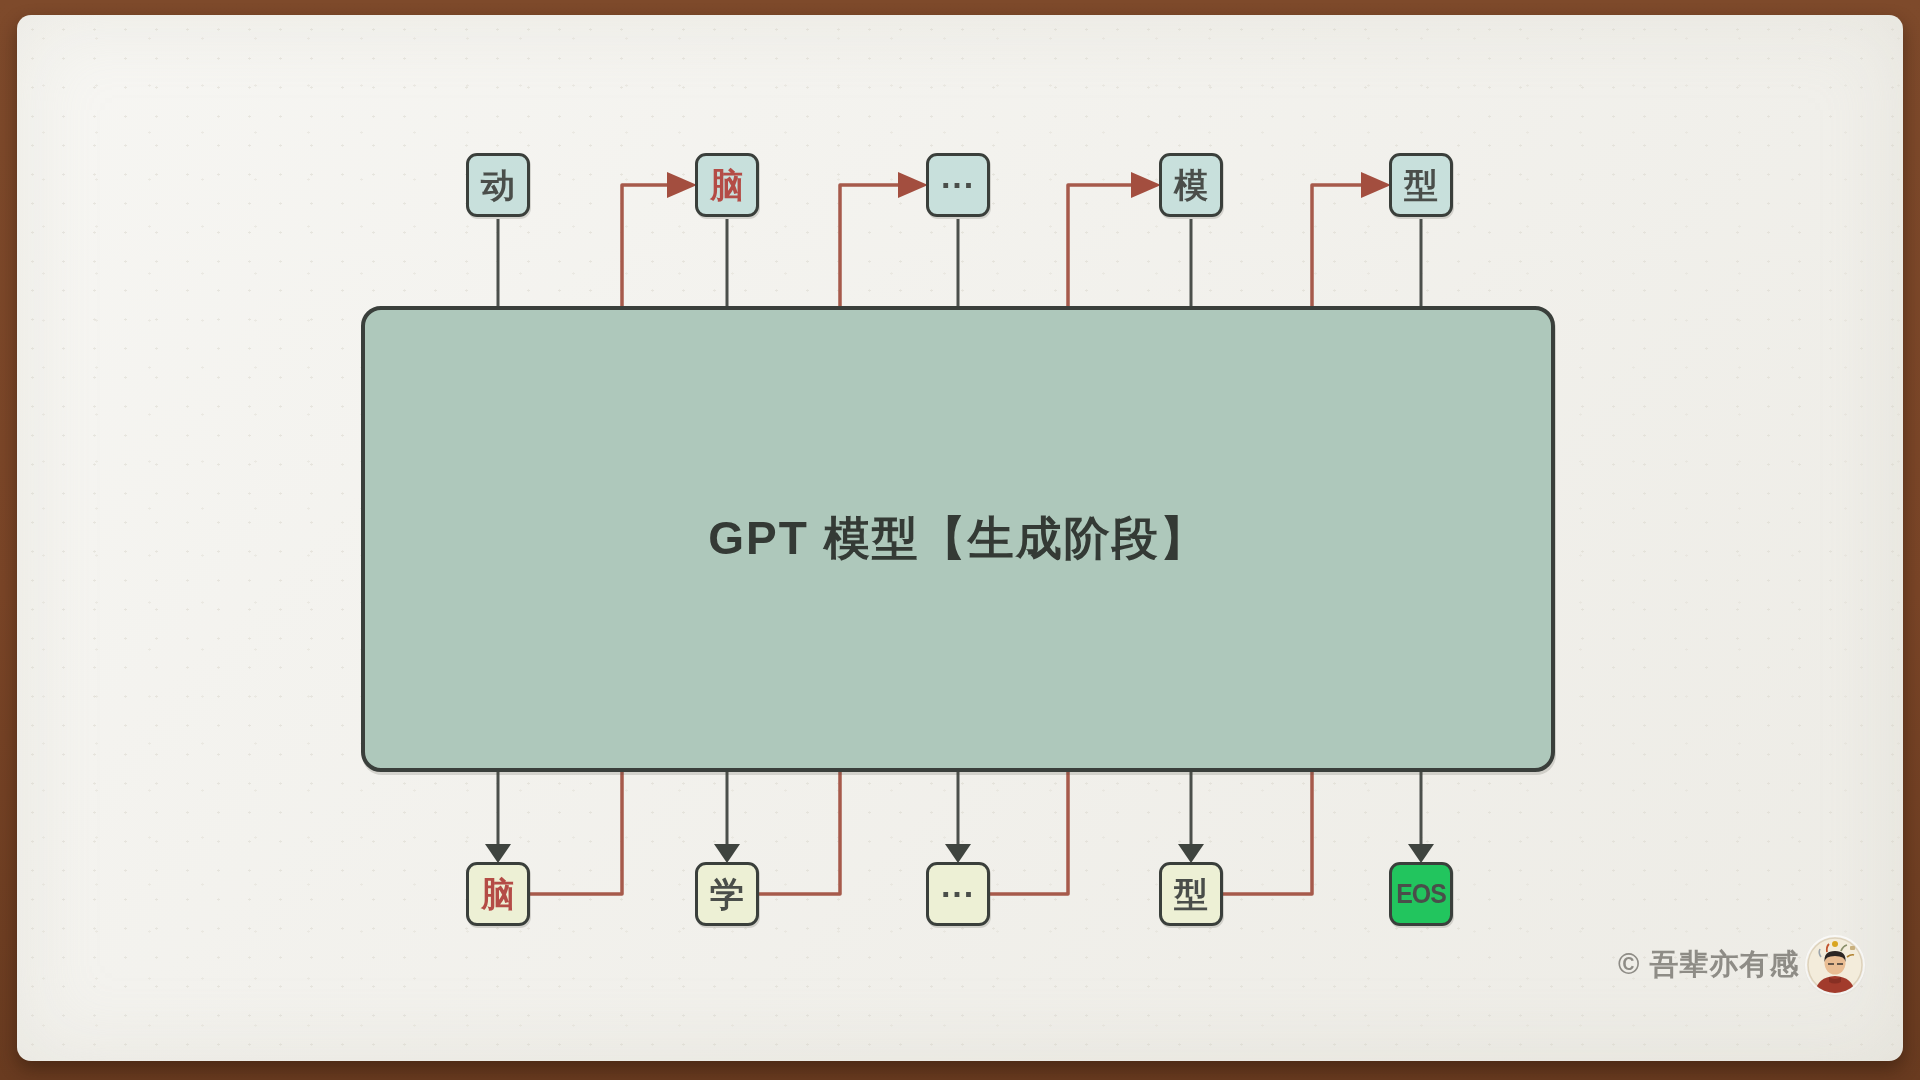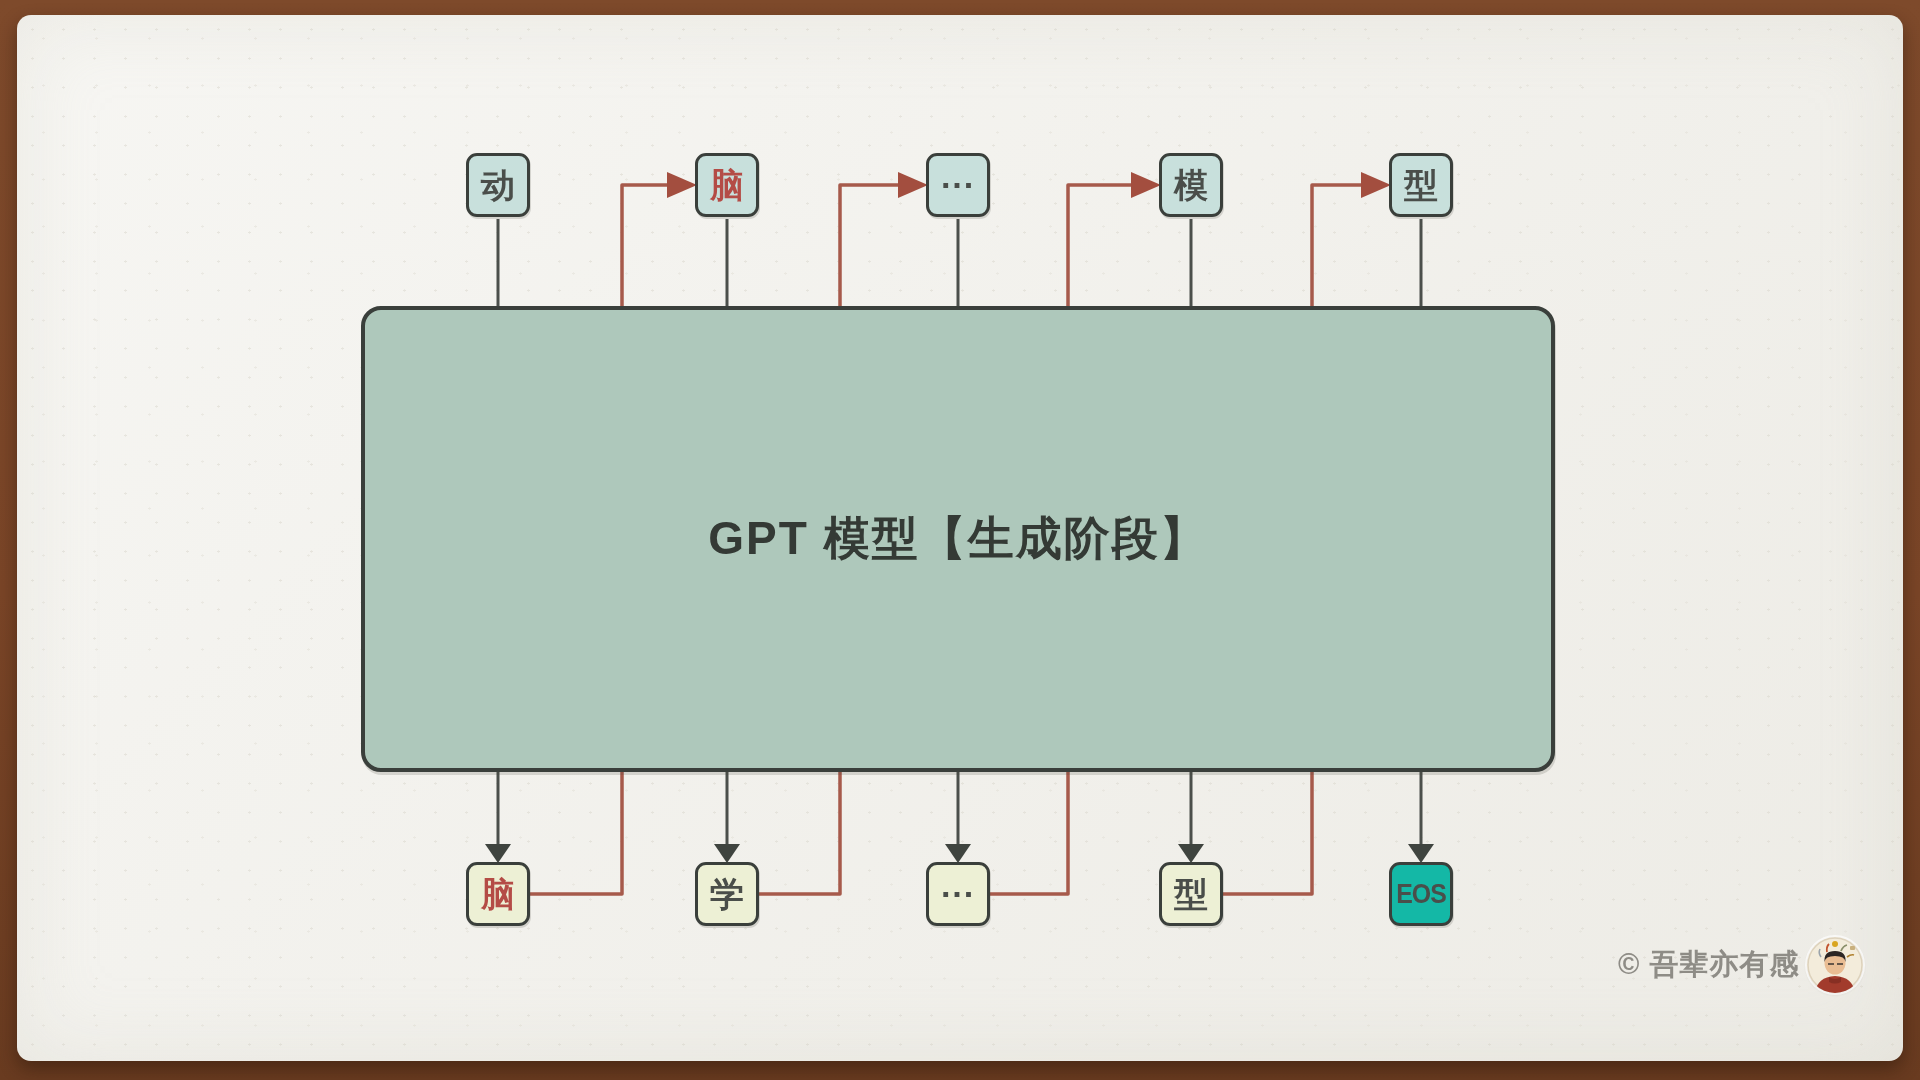--- a/index.html
+++ b/index.html
@@ -30,21 +30,21 @@
   }
   .token{
     position:absolute;width:64px;height:64px;box-sizing:border-box;z-index:4;
     border:3px solid #3a3f3b;border-radius:11px;
     display:flex;align-items:center;justify-content:center;
     font-weight:bold;font-size:34px;color:#4a4e4a;
     box-shadow:1px 2px 0 rgba(70,70,62,.18);
   }
   .token.input{background:#c8e0dc}
   .token.output{background:#edf0d5}
-  .token.eos{background:#14b8a6}
+  .token.eos{background:#22c55e}
   .token.red{color:#b44c46}
   .token .lbl{line-height:1}
   .token.eos .lbl{font-size:27px;letter-spacing:-1px;transform:scaleX(.92)}
   .watermark{
     position:absolute;left:1618px;top:934px;height:62px;z-index:5;
     display:flex;align-items:center;gap:8px;
   }
   .watermark-text{
     font-size:29px;font-weight:600;color:#8e8c86;letter-spacing:1px;white-space:nowrap;
   }

